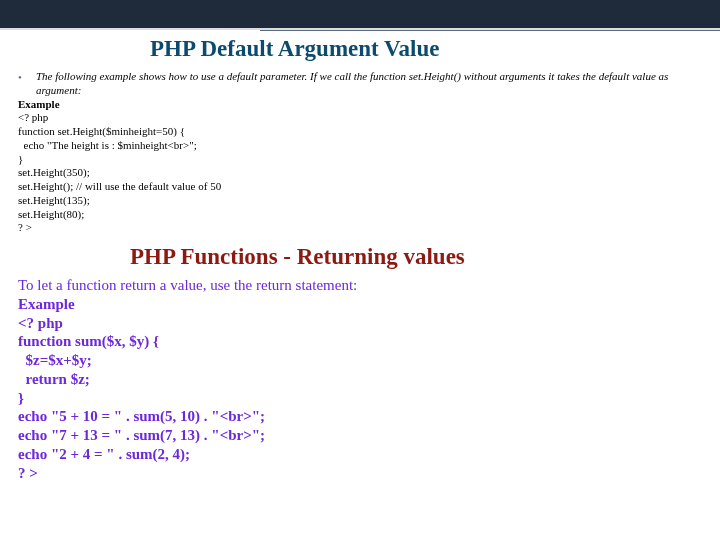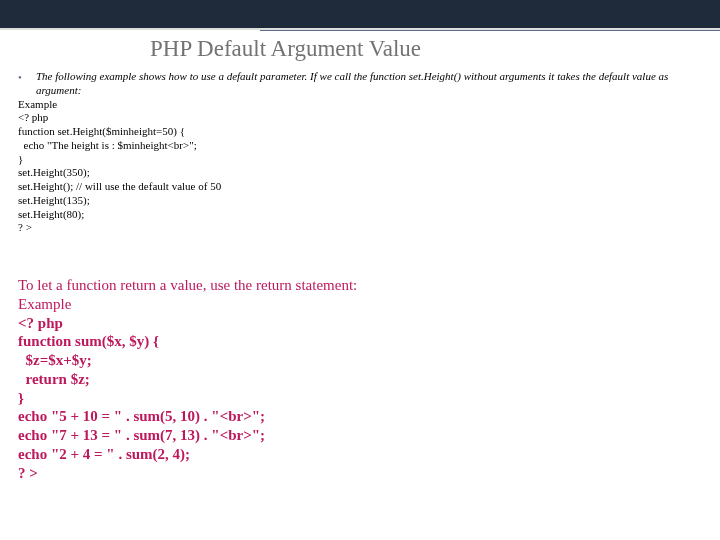--- a/index.html
+++ b/index.html
@@ -35,22 +35,22 @@
     left: 260px;
     right: 0;
     height: 1px;
     background: #5a6b84;
   }
   .title1 {
     position: absolute;
     top: 36px;
     left: 150px;
     font-size: 23px;
-    font-weight: normal;
-    color: #737373;
+    font-weight: bold;
+    color: #0c4a6e;
     text-align: center;
   }
   .block1 {
     position: absolute;
     top: 70px;
     left: 18px;
     right: 12px;
     font-size: 11px;
     line-height: 1.25;
     color: #000;
@@ -62,41 +62,41 @@
     width: 18px;
     flex: 0 0 18px;
     color: #5a6b84;
     font-size: 11px;
     padding-top: 1px;
   }
   .bullet-text {
     flex: 1;
     font-style: italic;
   }
-  .example-label { font-weight: normal; }
+  .example-label { font-weight: bold; }
   .code {
     white-space: pre;
     font-family: "Times New Roman", Times, serif;
   }
   .title2 {
     position: absolute;
     top: 244px;
     left: 130px;
     font-size: 23px;
     font-weight: bold;
     color: #8a1a12;
   }
   .block2 {
     position: absolute;
     top: 276px;
     left: 18px;
     right: 20px;
     font-size: 15px;
     line-height: 1.25;
-    color: #be185d;
+    color: #6d28d9;
   }
   .code2 {
     white-space: pre;
     font-family: "Times New Roman", Times, serif;
     font-weight: bold;
     font-size: 15px;
   }
 </style>
 </head>
 <body>
@@ -119,20 +119,21 @@
 function set.Height($minheight=50) {
   echo "The height is : $minheight&lt;br&gt;";
 }
 set.Height(350);
 set.Height(); // will use the default value of 50
 set.Height(135);
 set.Height(80);
 ? &gt;</div>
   </div>
 
+  <div class="title2">PHP Functions - Returning values</div>
 
   <div class="block2">
     <div>To let a function return a value, use the return statement:</div>
     <div class="example-label" style="font-size:15px;">Example</div>
     <div class="code2">&lt;? php
 function sum($x, $y) {
   $z=$x+$y;
   return $z;
 }
 echo "5 + 10 = " . sum(5, 10) . "&lt;br&gt;";

